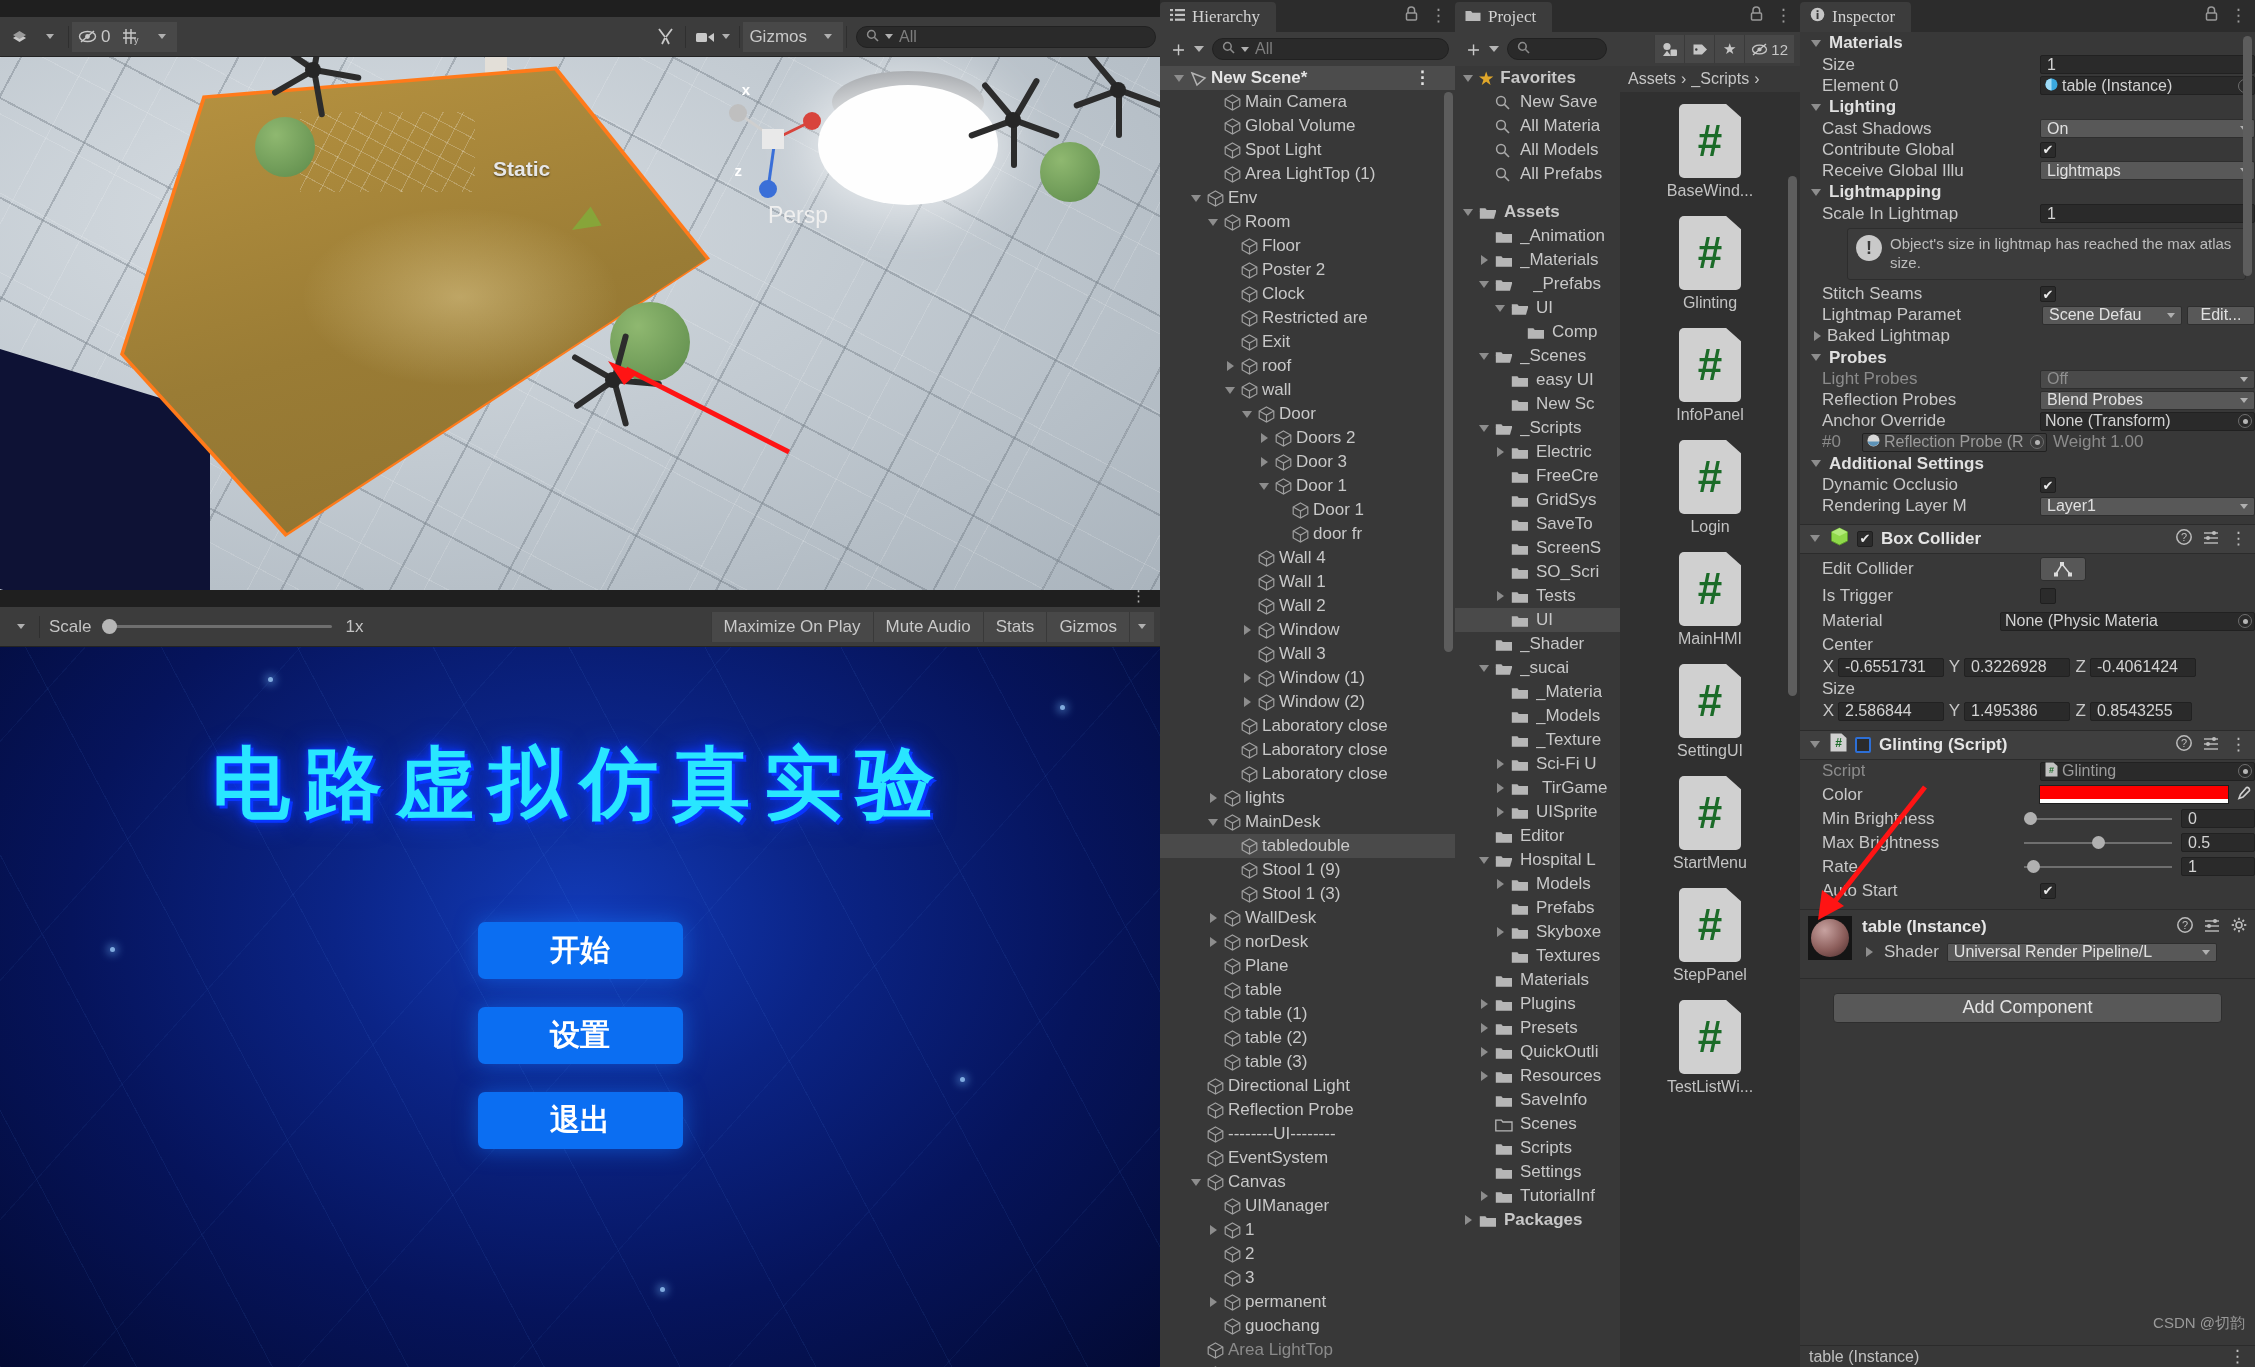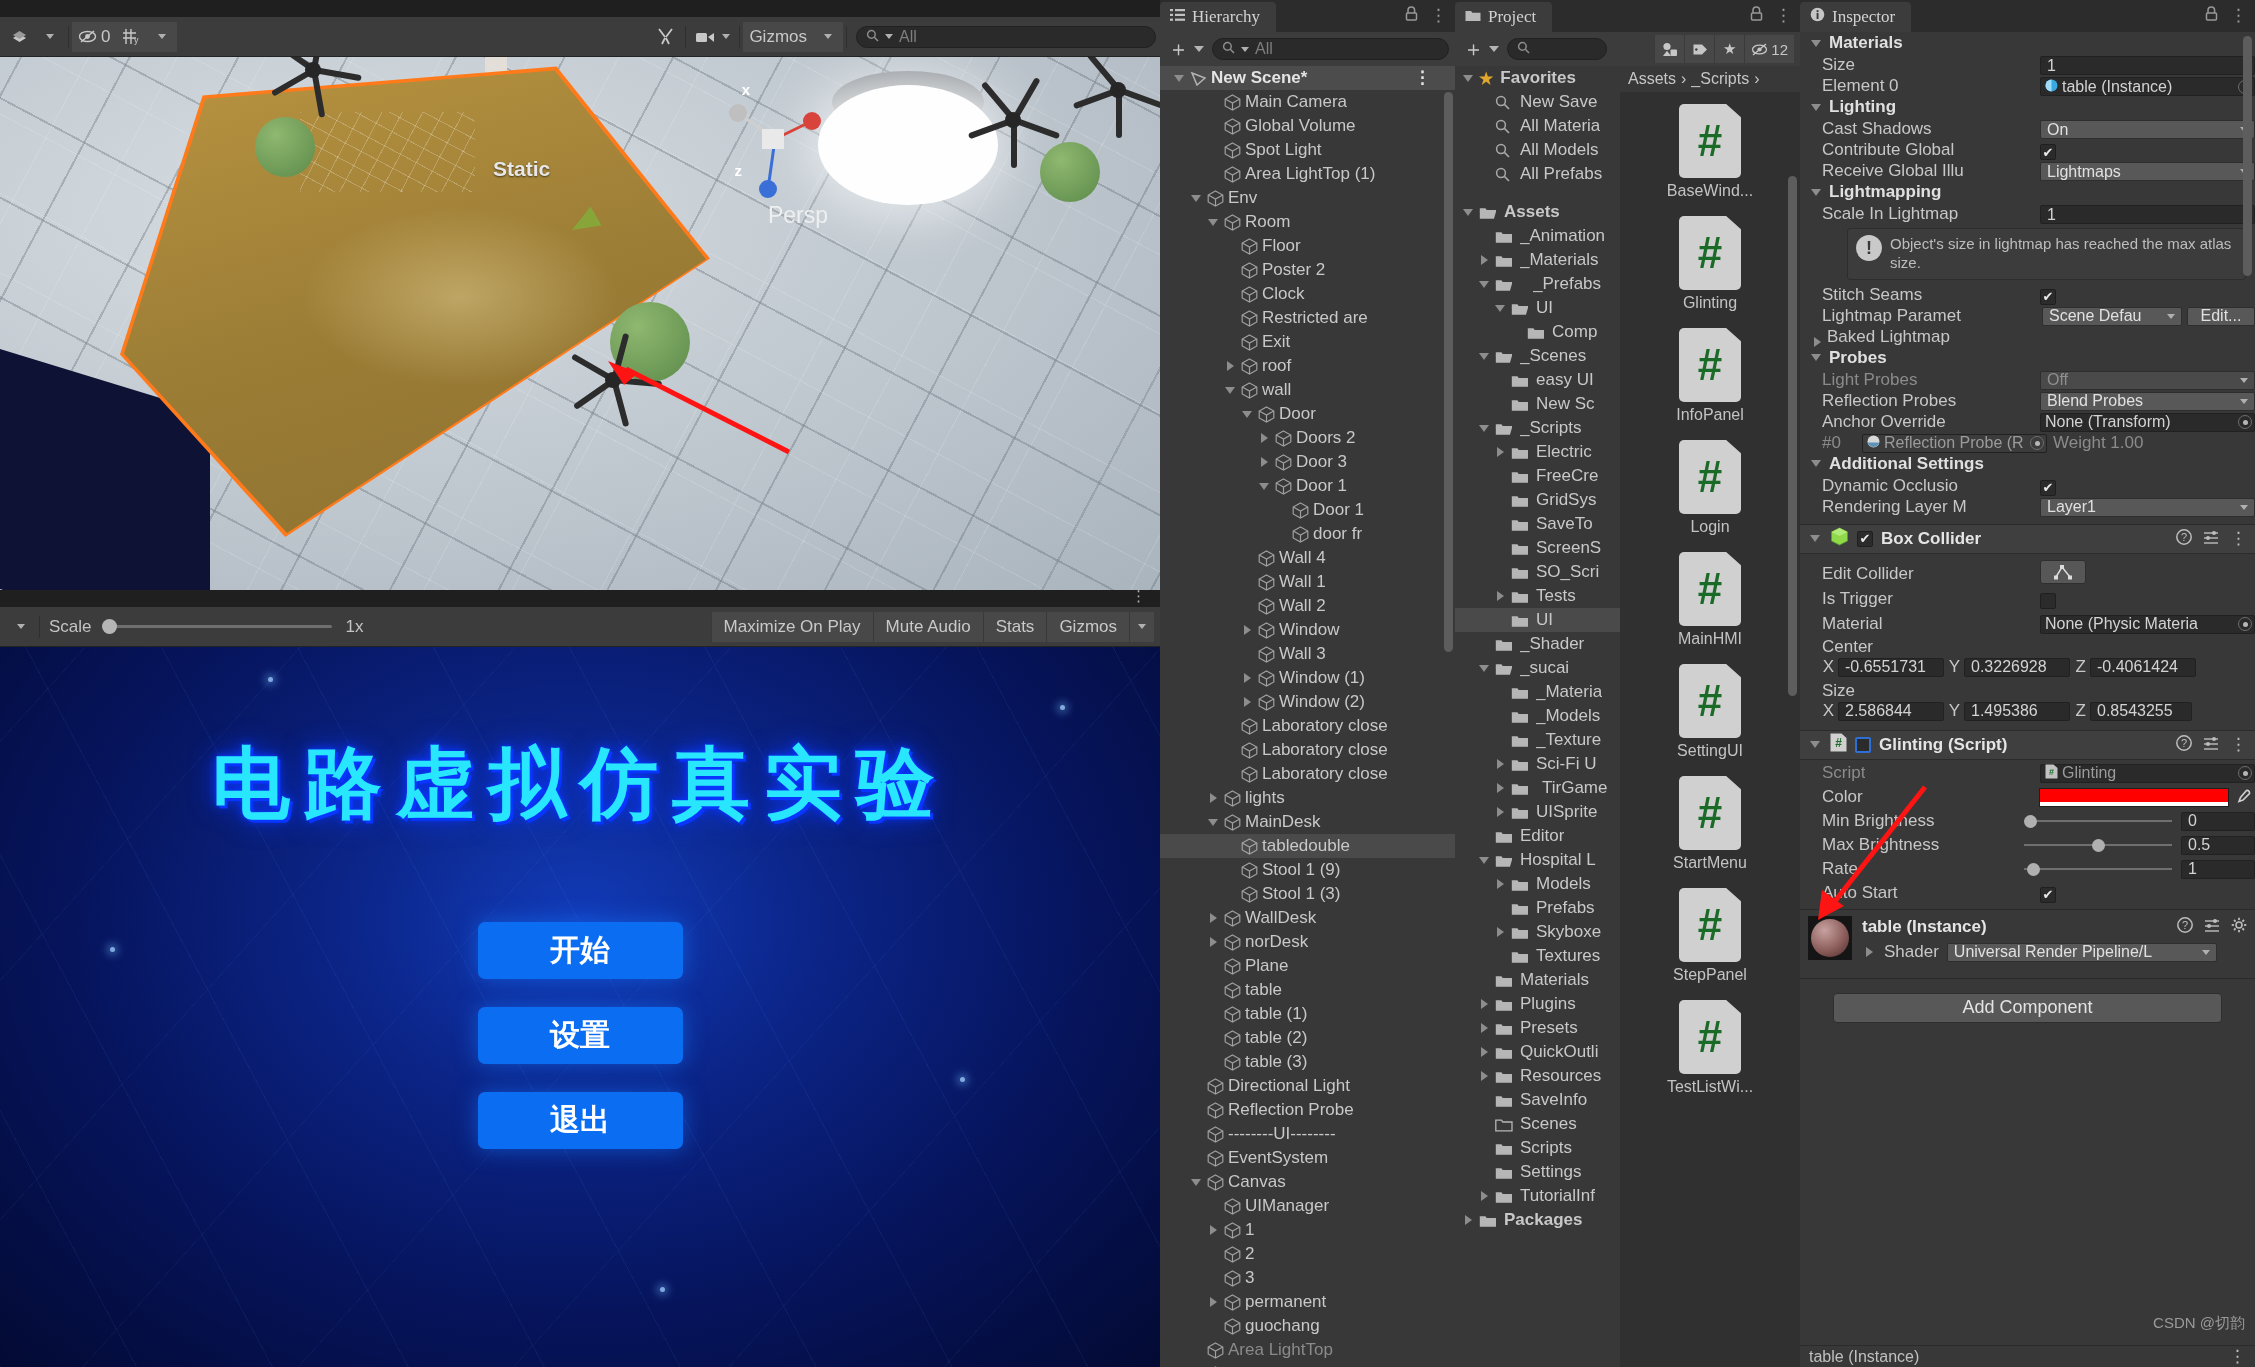--- a/index.html
+++ b/index.html
@@ -169,21 +169,21 @@
   .star { color:#e0a72a; font-size:16px; }
   .proj-toolicons { display:flex; align-items:center; gap:0; margin-left:auto; }
   .pti { width:30px; height:28px; display:flex; align-items:center; justify-content:center;
          background:#484848; border-left:1px solid #3a3a3a; color:#c6c6c6; font-size:15px; }
   .pscroll { position:absolute; right:3px; top:110px; width:9px; height:520px; border-radius:5px; background:#5d5d5d; }
 
   
   #inspector { left:1800px; top:0; width:455px; height:1367px; background:#383838; }
   .insp-body { position:absolute; left:0; top:32px; right:0; bottom:0; overflow:hidden; font-size:17px; }
   .sec-head { height:22px; display:flex; align-items:center; gap:6px; color:#e0e0e0; font-weight:bold; padding-left:9px; }
-  .frow { height:21px; display:flex; align-items:flex-end; padding-left:22px; }
+  .frow { height:21px; display:flex; align-items:center; padding-left:22px; }
   .flabel { color:#c7c7c7; white-space:nowrap; overflow:hidden; }
   .flabel.dim { color:#8b8b8b; }
   .fval { margin-left:auto; }
   .field {
     height:19px; background:#2a2a2a; border:1px solid #212121; border-radius:2px;
     display:flex; align-items:center; padding:0 6px; color:#d3d3d3; font-size:16px;
   }
   .drop {
     height:19px; background:#585858; border:1px solid #2e2e2e; border-radius:2px;
     display:flex; align-items:center; padding:0 6px; color:#e0e0e0; font-size:16px;
@@ -1913,21 +1913,21 @@
       </div>
       <div class="frow" style="height:25px">
         <span class="flabel">Is Trigger</span>
         <span class="fval" style="width:215px">
             <span class="chk"></span>
           </span>
       </div>
       <div class="frow" style="height:25px">
         <span class="flabel">Material</span>
         <span class="fval">
-            <span class="objfield" style="width:215px">
+            <span class="objfield" style="width:255px">
           <span style="overflow:hidden;white-space:nowrap">None (Physic Materia</span>
           <span class="radio">
                 <i></i>
               </span>
         </span>
           </span>
       </div>
       <div class="frow" style="height:23px">
         <span class="flabel">Center</span>
       </div>

